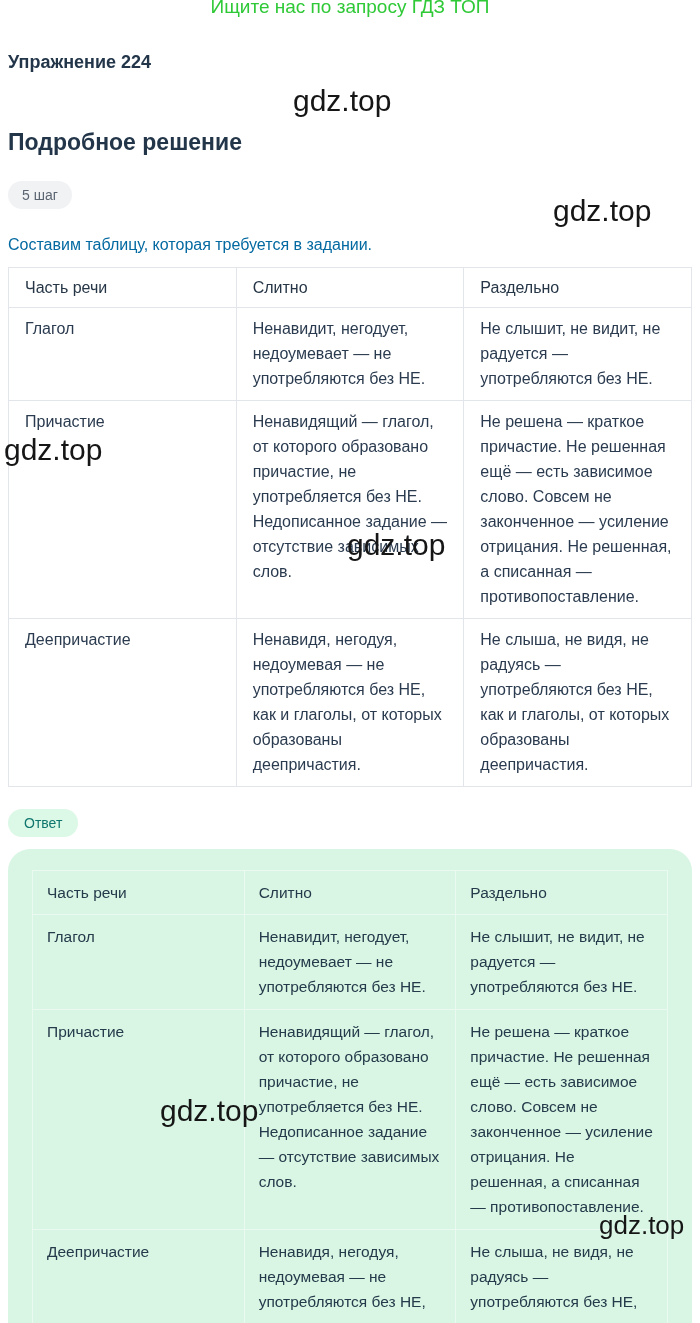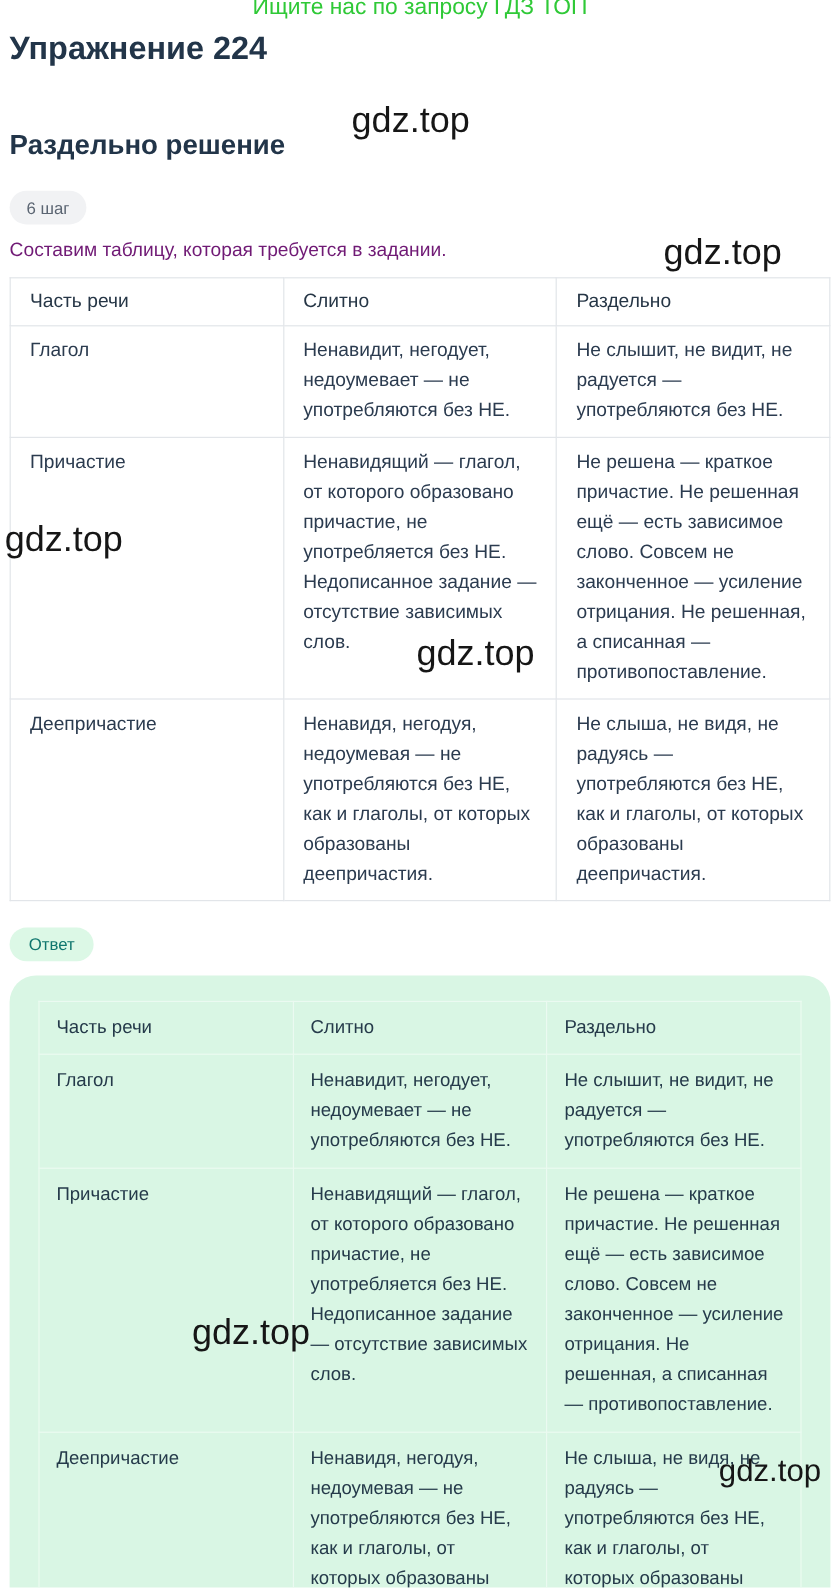--- a/index.html
+++ b/index.html
@@ -19,22 +19,22 @@
     display: block;
     text-align: center;
     margin-top: -4px;
     font-size: 19px;
     font-weight: 500;
     color: #2fc937;
     text-decoration: none;
   }
 
   h1.page-title {
-    margin-top: 8px;
-    font-size: 27px;
+    margin-top: 30px;
+    font-size: 18px;
     line-height: 28px;
     font-weight: 700;
     color: #223549;
   }
   h2.section-title {
     margin-top: 52px;
     font-size: 23px;
     line-height: 28px;
     font-weight: 700;
     color: #223549;
@@ -45,24 +45,24 @@
     margin-top: 25px;
     background: #f1f2f4;
     color: #5b6572;
     font-size: 14px;
     line-height: 16px;
     padding: 6px 14px;
     border-radius: 14px;
   }
 
   .intro-text {
-    margin-top: 12px;
+    margin-top: 26px;
     font-size: 16px;
     line-height: 19px;
-    color: #701a75;
+    color: #0369a1;
   }
 
   
   table.grid {
     margin-top: 13px;
     width: 100%;
     border-collapse: collapse;
     table-layout: fixed;
   }
   table.grid th, table.grid td {
@@ -128,24 +128,24 @@
 </style>
 </head>
 <body>
 
 <div class="content">
 
   <a href="#" class="top-link">Ищите нас по запросу ГДЗ ТОП</a>
 
   <h1 class="page-title">Упражнение 224</h1>
 
-  <h2 class="section-title">Раздельно решение</h2>
+  <h2 class="section-title">Подробное решение</h2>
 
   <div>
-    <span class="step-badge">6 шаг</span>
+    <span class="step-badge">5 шаг</span>
   </div>
 
   <p class="intro-text">Составим таблицу, которая требуется в задании.</p>
 
   <table class="grid">
       <thead>
         <tr>
           <th>Часть речи</th>
           <th>Слитно</th>
           <th>Раздельно</th>

